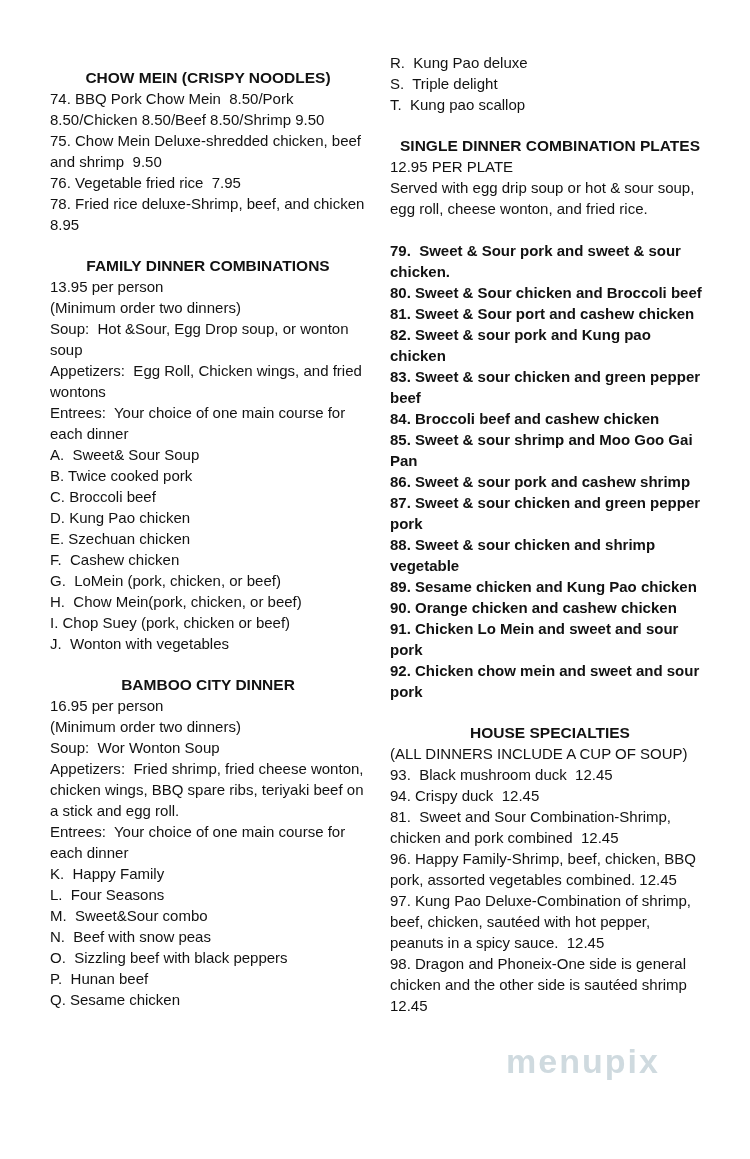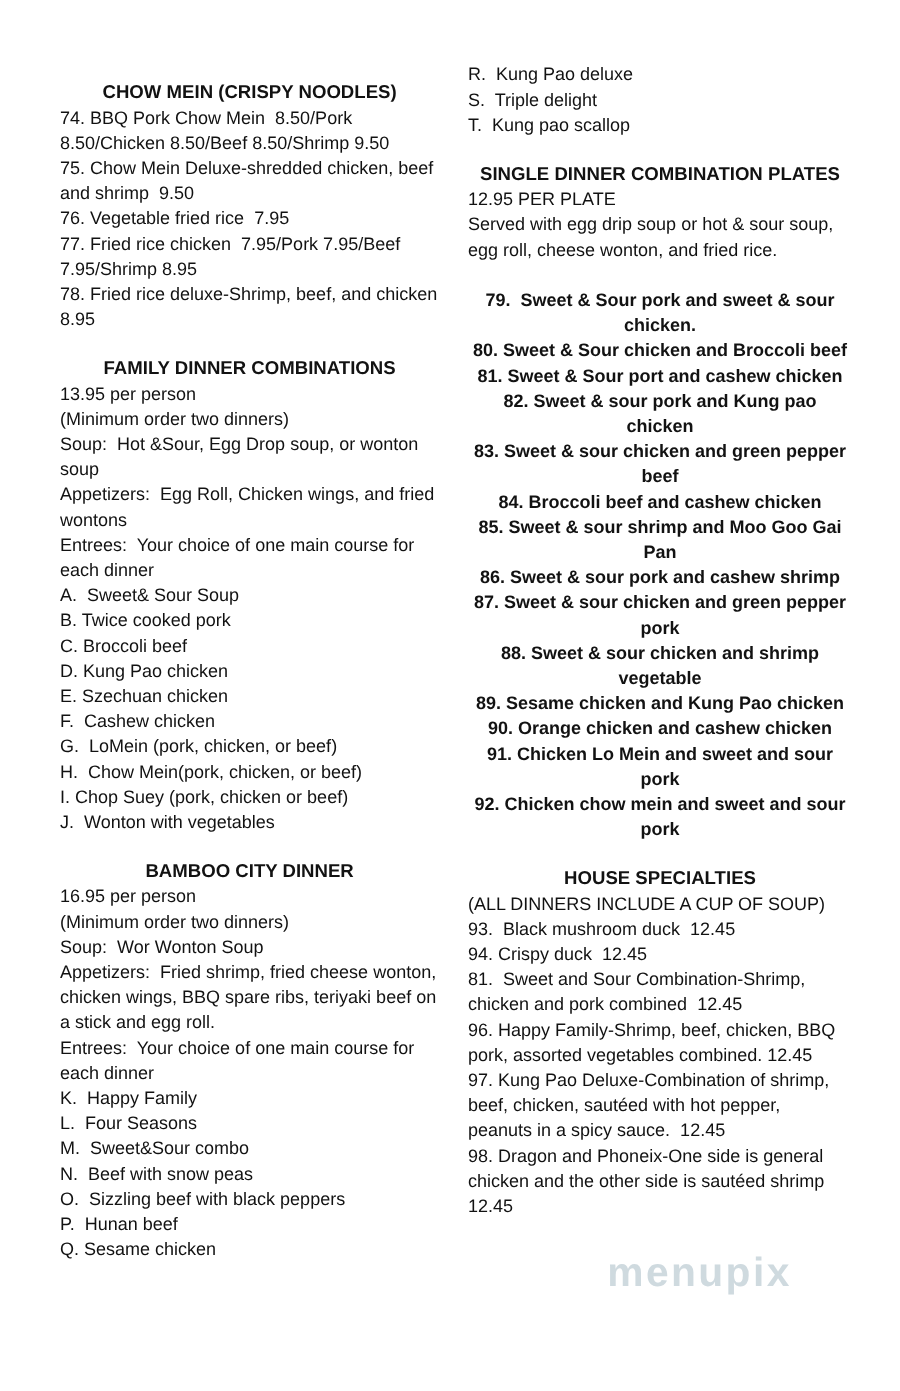--- a/index.html
+++ b/index.html
@@ -15,21 +15,21 @@
   section{display:block;}
   p{margin:0;white-space:pre-wrap;}
   .t{
     font-family:"Liberation Sans","DejaVu Sans",sans-serif;
     font-size:15.5px;line-height:21px;font-weight:bold;
     text-align:center;margin:20px 0 0 0;
   }
   .col-left section:first-child .t{margin-top:0;}
   .c{text-align:left;}
   .b{font-weight:normal;}
-  .ib{font-weight:bold;text-align:center;}
+  .ib{font-weight:bold;}
   .items-gap{margin-top:21px;}
   .watermark{
     position:absolute;left:506px;top:1042px;z-index:0;
     font-size:34px;line-height:38px;color:#a9bcc6;opacity:0.55;
     letter-spacing:2px;
     font-weight:bold;
   }
 </style>
 </head>
 <body>
@@ -41,21 +41,20 @@
   <div class="col-left">
 
     <section>
       <h2 class="t">CHOW MEIN (CRISPY NOODLES)</h2>
       <p><span class="b">74. BBQ Pork Chow Mein</span><span>  8.50/Pork 8.50/Chicken 8.50/Beef 8.50/Shrimp 9.50</span></p>
       <p><span class="b">75. Chow Mein Deluxe</span><span>-shredded chicken, beef and shrimp  9.50</span></p>
     </section>
 
     <section>
       <p><span class="b">76. Vegetable fried rice</span><span>  7.95</span></p>
-      <p><span class="b">77. Fried rice chicken</span><span>  7.95/Pork 7.95/Beef 7.95/Shrimp 8.95</span></p>
       <p><span class="b">78. Fried rice deluxe</span><span>-Shrimp, beef, and chicken  8.95</span></p>
     </section>
 
     <section>
       <h2 class="t">FAMILY DINNER COMBINATIONS</h2>
       <p class="c">13.95 per person</p>
       <p class="c">(Minimum order two dinners)</p>
       <p class="c">Soup:  Hot &amp;Sour, Egg Drop soup, or wonton soup</p>
       <p class="c">Appetizers:  Egg Roll, Chicken wings, and fried wontons</p>
       <p class="c b">Entrees:  Your choice of one main course for each dinner</p>

